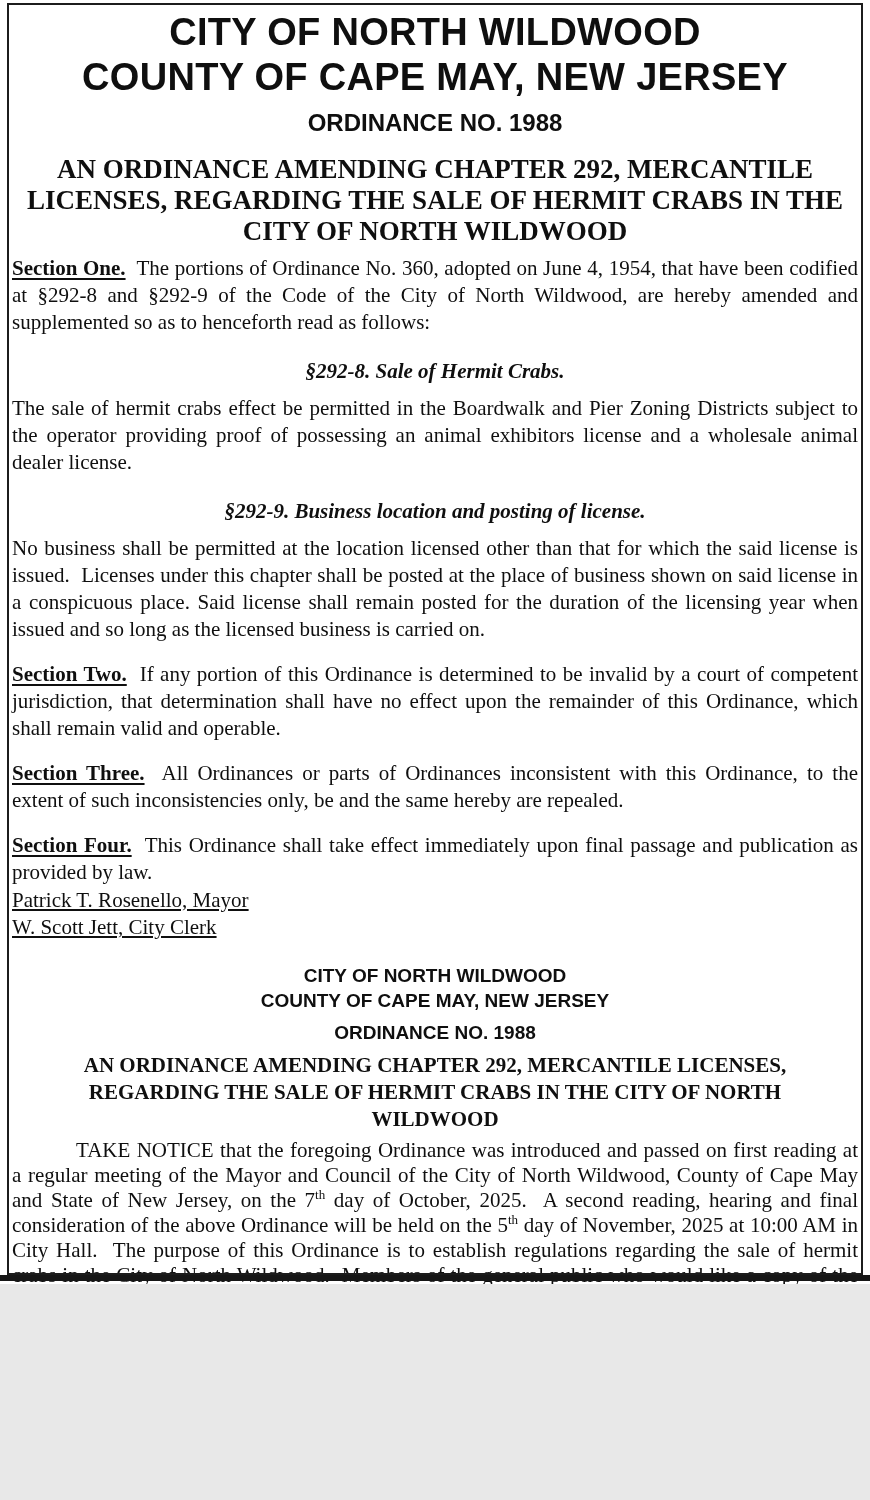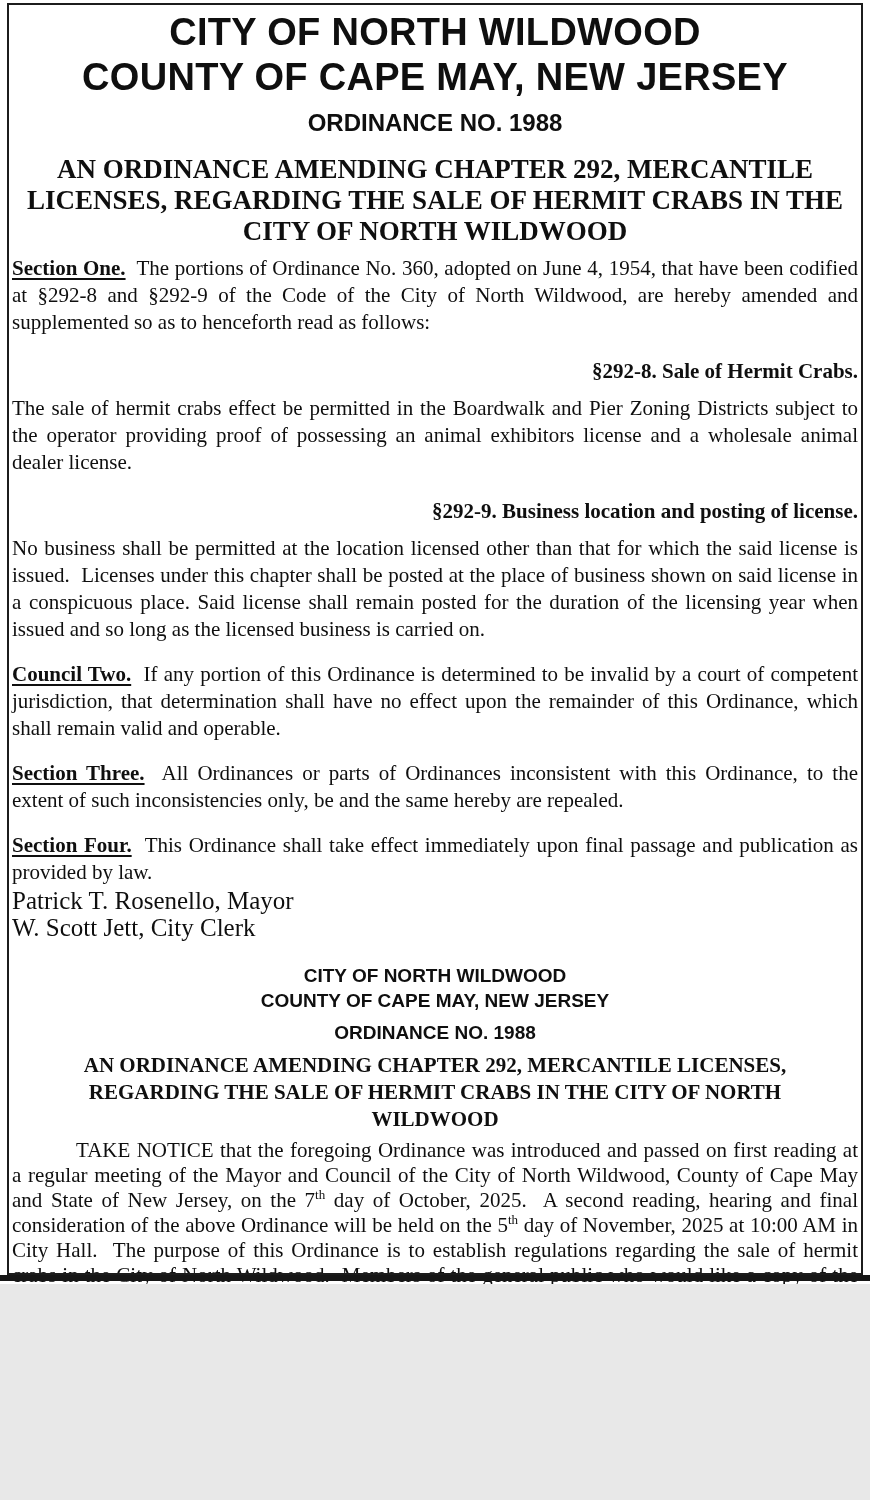--- a/index.html
+++ b/index.html
@@ -57,28 +57,29 @@
   .body-sec {
     margin-top: 8px;
     font-size: 21px;
     line-height: 27px;
     text-align: justify;
   }
   .body-sec p { margin: 0; }
   .body-sec p.heading {
     margin: 22px 0 10px;
     font-weight: bold;
-    text-align: right;
+    text-align: center;
+    font-style: italic;
   }
   .body-sec p.gap { margin-top: 18px; }
   .b { font-weight: bold; }
   .u { text-decoration: underline; text-decoration-thickness: 2px; text-underline-offset: 3px; }
   sup { font-size: 0.62em; line-height: 0; }
 
-  .sigs { font-size: 25px; line-height: 27px; margin-top: 1px; }
+  .sigs { font-size: 21px; line-height: 27px; margin-top: 1px; text-decoration: underline; }
 
   
   .notice { margin-top: 22px; text-align: center; }
   .n-city {
     font-family: "Liberation Sans", sans-serif;
     font-weight: bold;
     font-size: 19px;
     line-height: 25px;
   }
   .n-ord {
@@ -134,21 +135,21 @@
       <div class="h-ord">ORDINANCE NO. 1988</div>
       <div class="h-title">AN ORDINANCE AMENDING CHAPTER 292, MERCANTILE LICENSES, REGARDING THE SALE OF HERMIT CRABS IN THE CITY OF NORTH WILDWOOD</div>
     </header>
 
     <section class="body-sec" id="ordinance-body">
         <p class="para"><span class="b u">Section One.</span><span>&nbsp; The portions of Ordinance No. 360, adopted on June 4, 1954, that have been codified at §292-8 and §292-9 of the Code of the City of North Wildwood, are hereby amended and supplemented so as to henceforth read as follows:</span></p>
         <p class="heading"><span class="b">§292-8. Sale of Hermit Crabs.</span></p>
         <p class="para"><span>The sale of hermit crabs effect be permitted in the Boardwalk and Pier Zoning Districts subject to the operator providing proof of possessing an animal exhibitors license and a wholesale animal dealer license.</span></p>
         <p class="heading"><span class="b">§292-9. Business location and posting of license.</span></p>
         <p class="para"><span>No business shall be permitted at the location licensed other than that for which the said license is issued.&nbsp; Licenses under this chapter shall be posted at the place of business shown on said license in a conspicuous place. Said license shall remain posted for the duration of the licensing year when issued and so long as the licensed business is carried on.</span></p>
-        <p class="para gap"><span class="b u">Council Two.</span><span>&nbsp; If any portion of this Ordinance is determined to be invalid by a court of competent jurisdiction, that determination shall have no effect upon the remainder of this Ordinance, which shall remain valid and operable.</span></p>
+        <p class="para gap"><span class="b u">Section Two.</span><span>&nbsp; If any portion of this Ordinance is determined to be invalid by a court of competent jurisdiction, that determination shall have no effect upon the remainder of this Ordinance, which shall remain valid and operable.</span></p>
         <p class="para gap"><span class="b u">Section Three.</span><span>&nbsp; All Ordinances or parts of Ordinances inconsistent with this Ordinance, to the extent of such inconsistencies only, be and the same hereby are repealed.</span></p>
         <p class="para gap"><span class="b u">Section Four.</span><span>&nbsp; This Ordinance shall take effect immediately upon final passage and publication as provided by law.</span></p>
       </section>
 
     <section class="sigs" id="signature-block">
         <div>Patrick T. Rosenello, Mayor</div>
         <div>W. Scott Jett, City Clerk</div>
       </section>
 
     <section class="notice">

